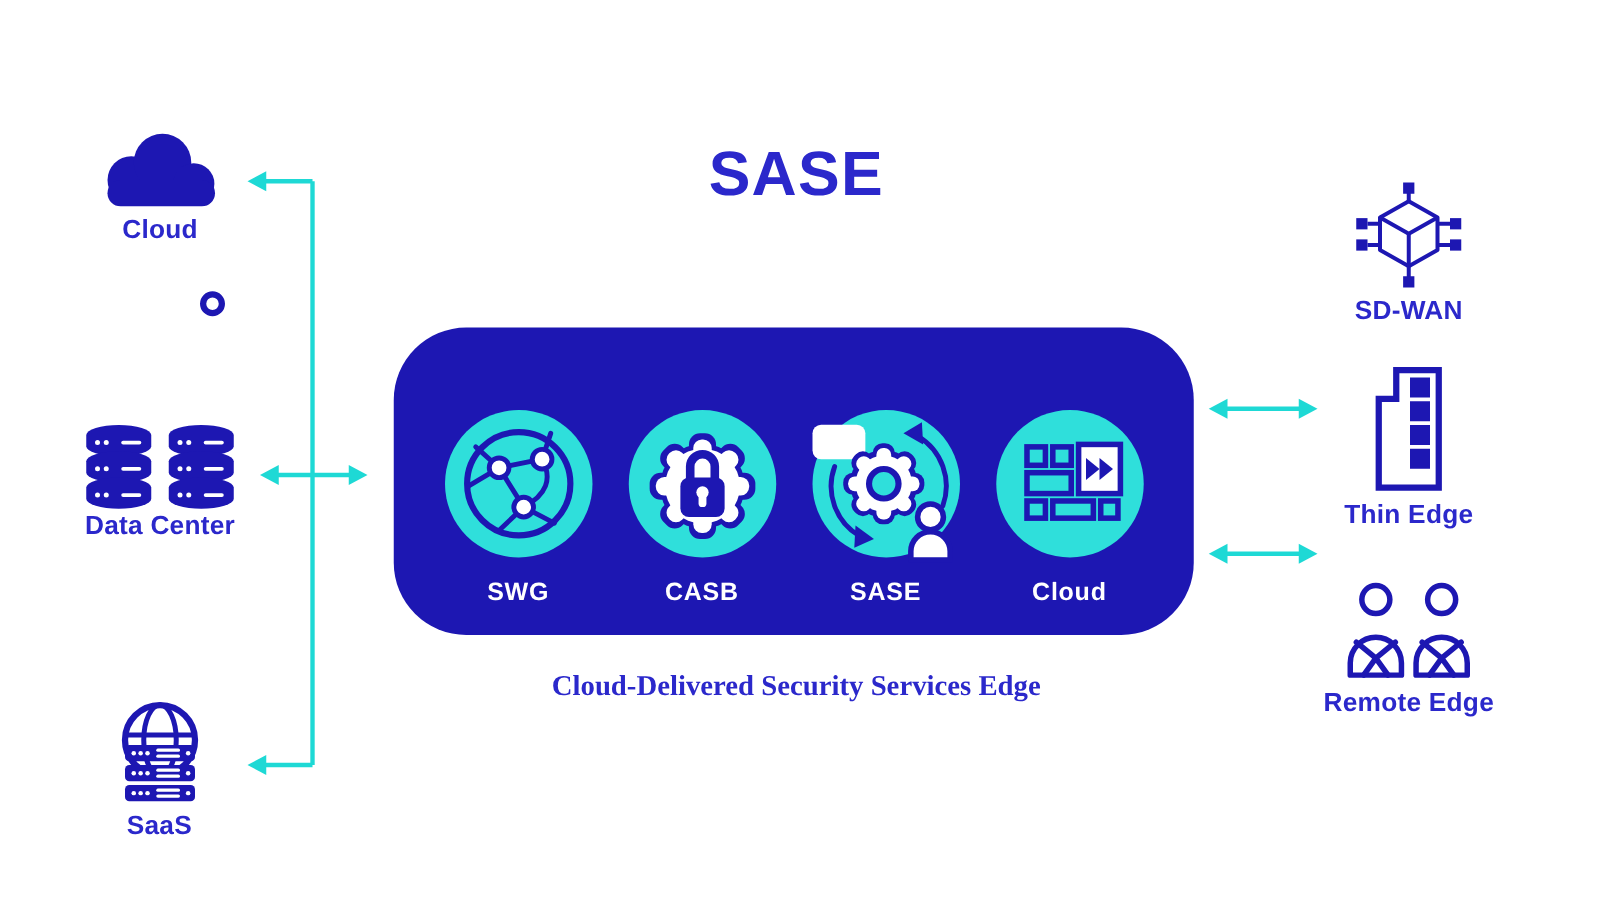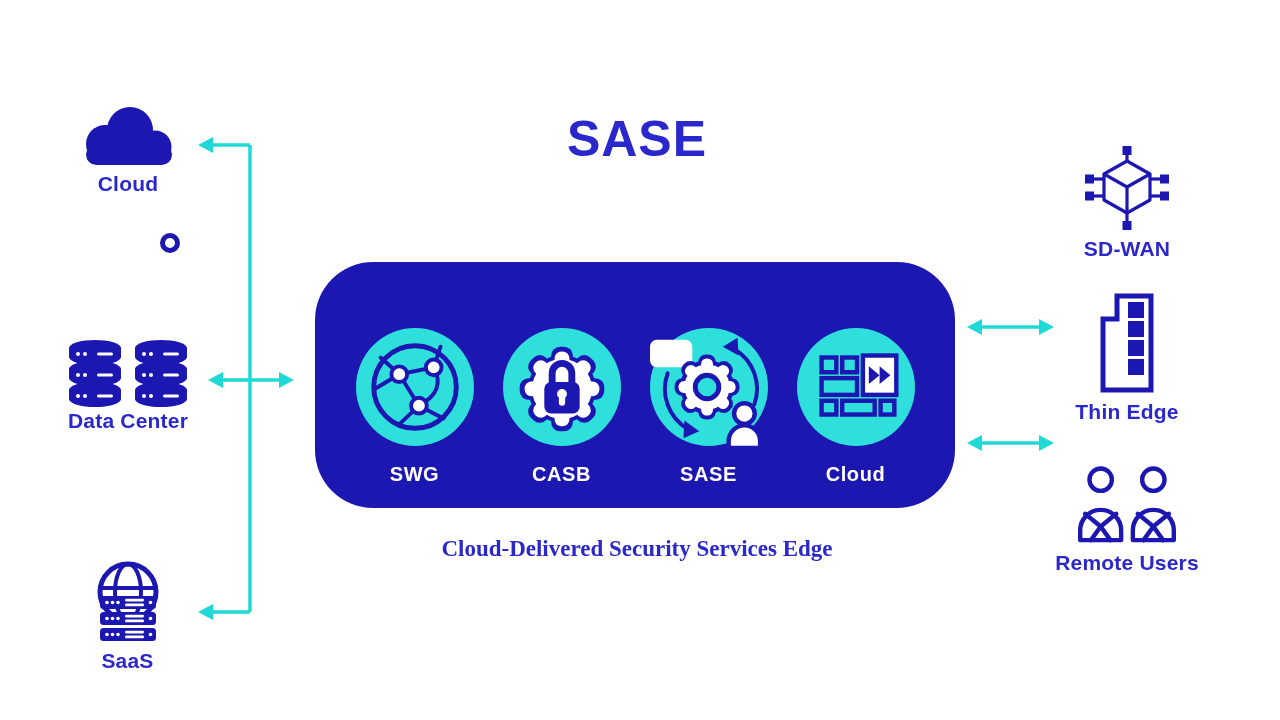--- a/index.html
+++ b/index.html
@@ -313,16 +313,16 @@
           <path d="M4 76 V66 A21 21 0 0 1 46 66 V76 Z"></path>
           <path d="M9 49 L25 62 M41 49 L25 62 M25 62 L15 76 M25 62 L35 76"></path>
         </g>
         <g transform="translate(54 0)">
           <circle cx="25" cy="14" r="11.5"></circle>
           <path d="M4 76 V66 A21 21 0 0 1 46 66 V76 Z"></path>
           <path d="M9 49 L25 62 M41 49 L25 62 M25 62 L15 76 M25 62 L35 76"></path>
         </g>
       </g>
     </svg>
-    <div class="side-label">Remote Users</div>
+    <div class="side-label">Remote Edge</div>
   </div>
 
 </div>
 
 </body></html>

